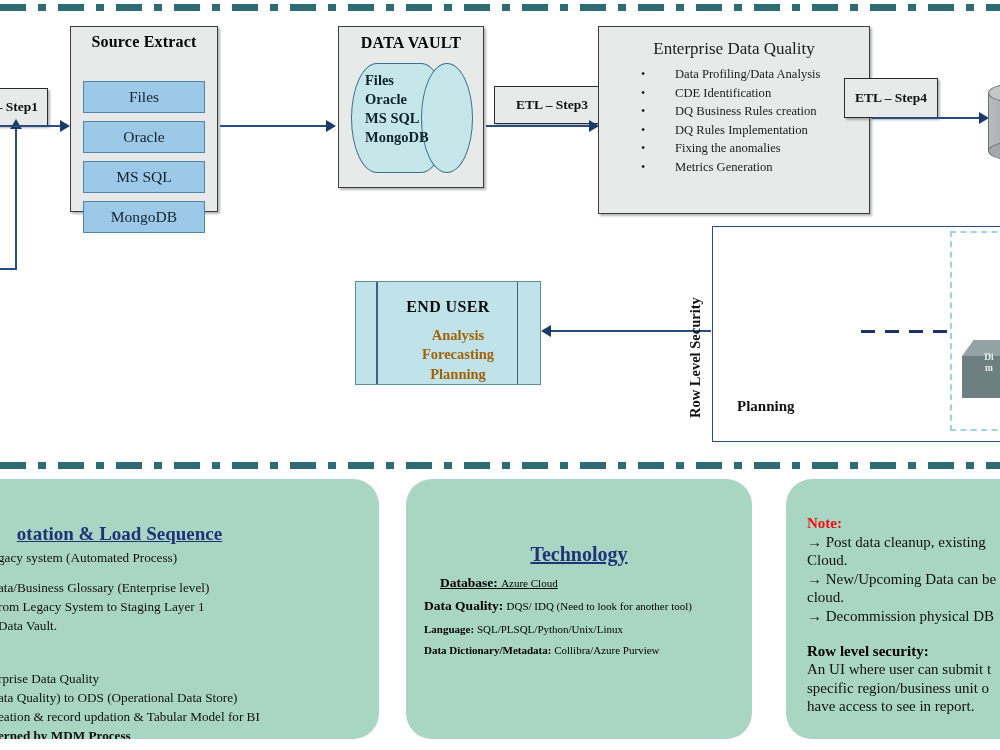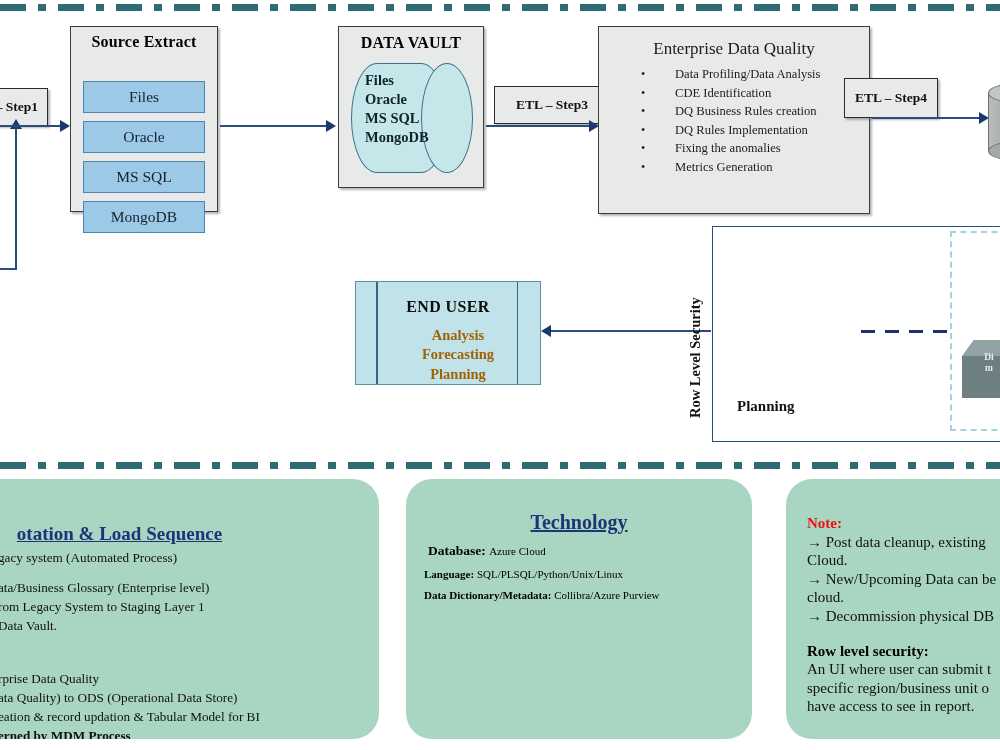--- a/index.html
+++ b/index.html
@@ -323,25 +323,29 @@
       <div class="p-line">Data Vault.</div>
       <div class="p-line" style="height:34px;"></div>
       <div class="p-line">rprise Data Quality</div>
       <div class="p-line">ata Quality) to ODS (Operational Data Store)</div>
       <div class="p-line">eation &amp; record updation &amp; Tabular Model for BI</div>
       <div class="p-line bold">erned by MDM Process</div>
     </div>
   </div>
 
   <div class="panel" style="left:406px;top:479px;width:346px;height:260px;">
-    <div class="p-title" style="font-size:20px;margin-top:32px;">Technology</div>
+    <div class="p-title" style="font-size:20px;margin-top:64px;">Technology</div>
     <div style="padding:4px 0 0 18px;">
-      <div style="margin:5px 4px;font-size:13.5px;">
+      <div style="margin:5px 16px;font-size:13.5px;text-decoration:underline;">
         <span class="bold">Database:</span>
         <span style="font-size:11px;">Azure Cloud</span>
+      </div>
+      <div style="margin:7px 0;font-size:13.5px;">
+        <span class="bold">Data Quality:</span>
+        <span style="font-size:11px;">DQS/ IDQ (Need to look for another tool)</span>
       </div>
       <div style="margin:9px 0;font-size:11px;">
         <span class="bold">Language:</span>
         <span>SQL/PLSQL/Python/Unix/Linux</span>
       </div>
       <div style="margin:9px 0;font-size:11px;">
         <span class="bold">Data Dictionary/Metadata:</span>
         <span>Collibra/Azure Purview</span>
       </div>
     </div>

